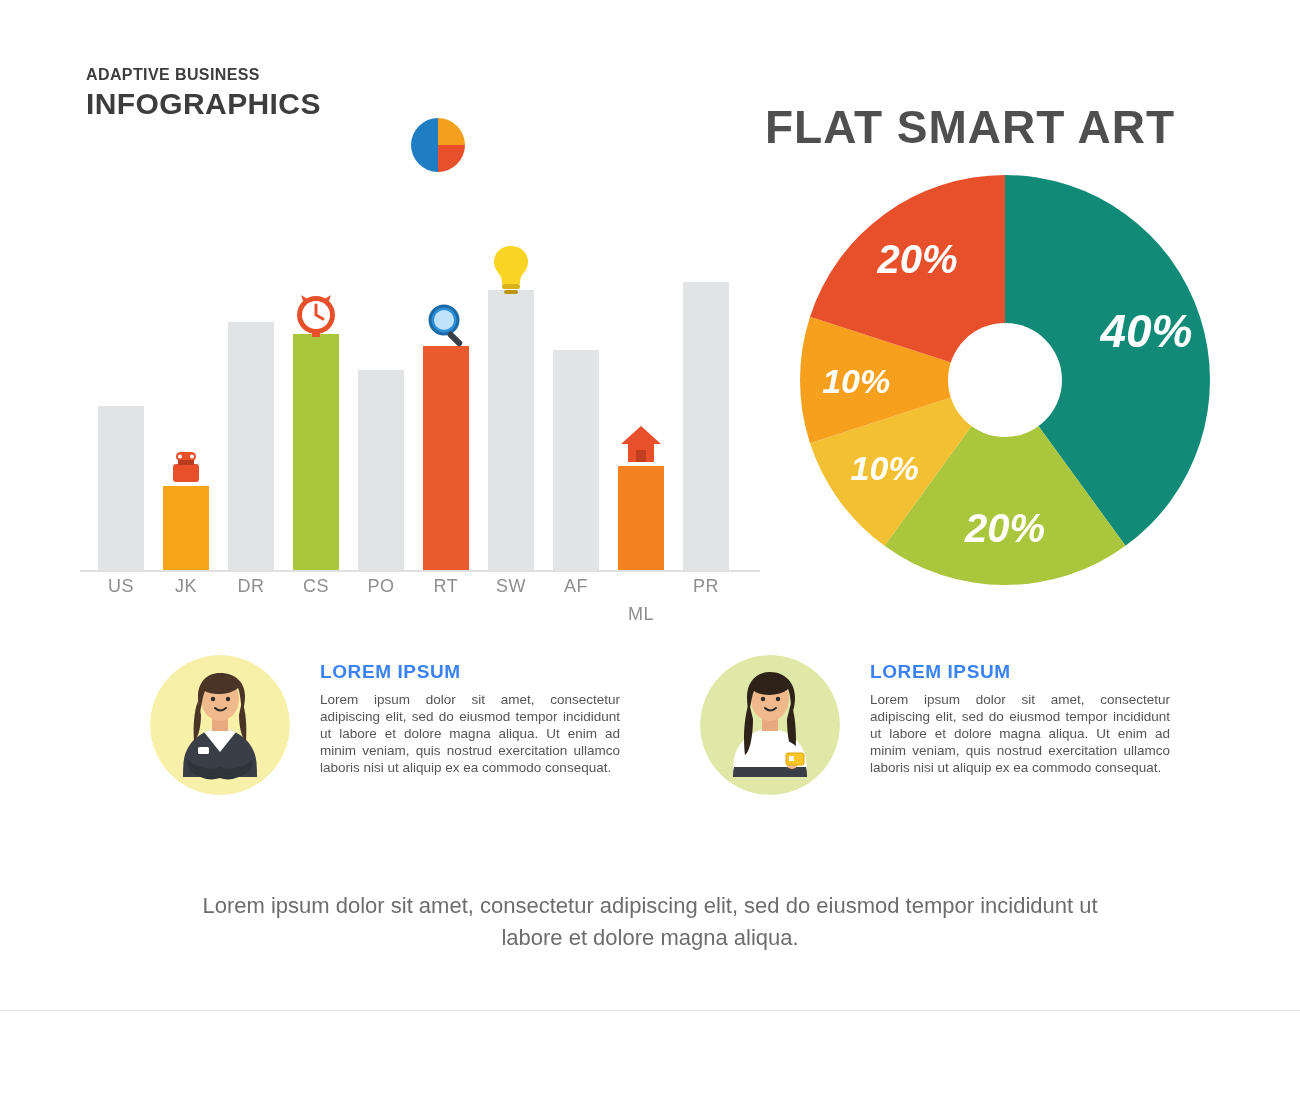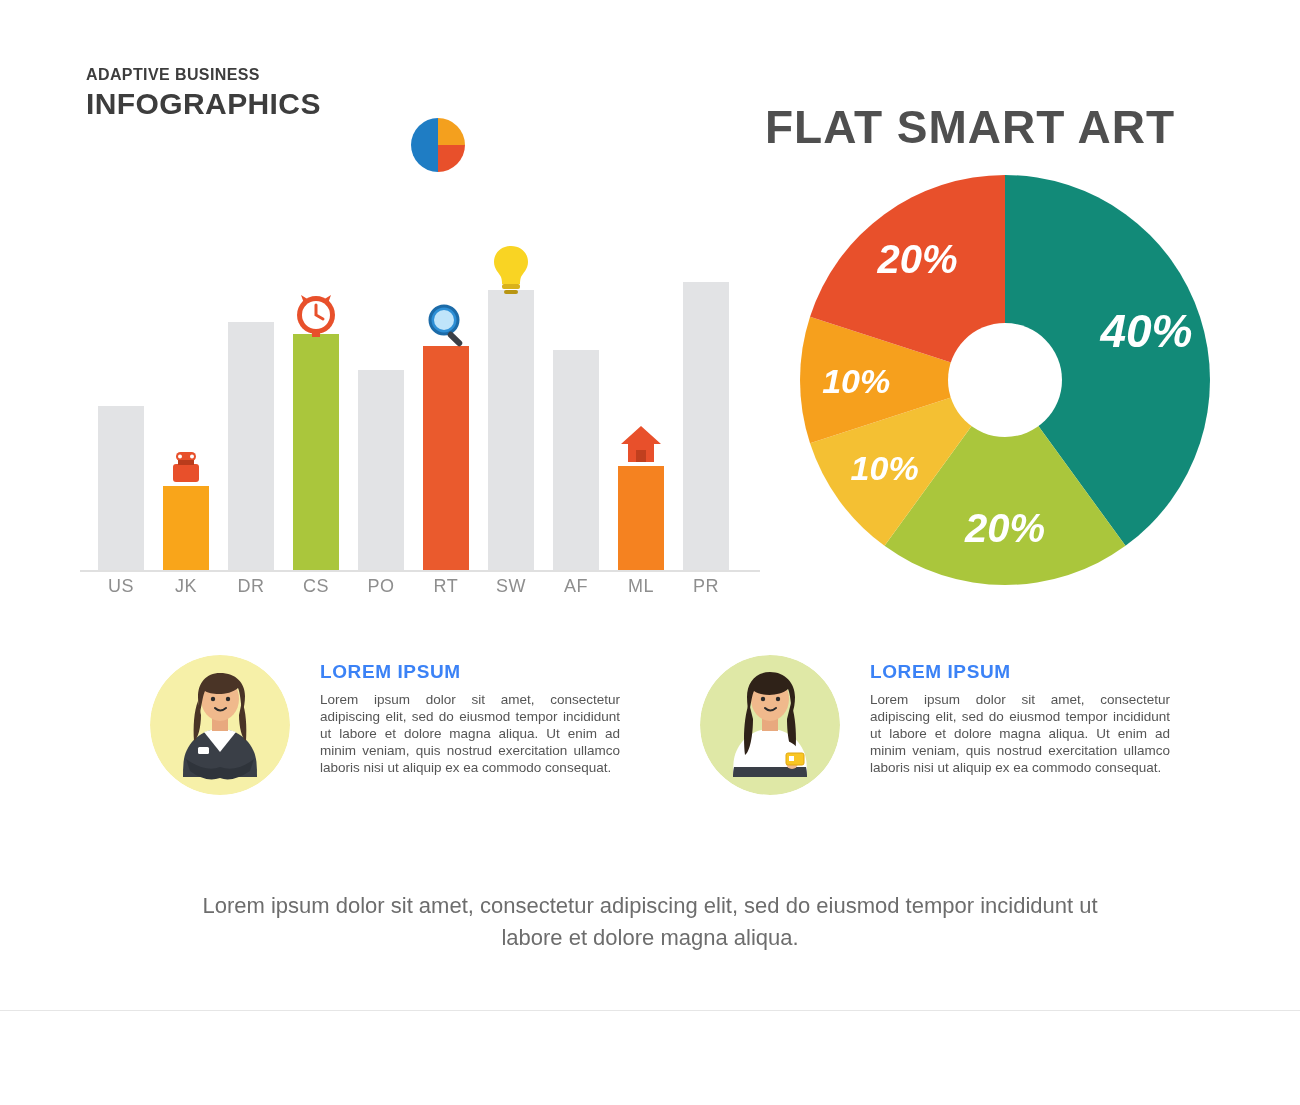--- a/index.html
+++ b/index.html
@@ -106,21 +106,21 @@
     <div class="axis"></div>
     <div class="ticks" id="ticks">
         <div class="tick" style="left: 18px;">US</div>
         <div class="tick" style="left: 83px;">JK</div>
         <div class="tick" style="left: 148px;">DR</div>
         <div class="tick" style="left: 213px;">CS</div>
         <div class="tick" style="left: 278px;">PO</div>
         <div class="tick" style="left: 343px;">RT</div>
         <div class="tick" style="left: 408px;">SW</div>
         <div class="tick" style="left: 473px;">AF</div>
-        <div class="tick" style="left: 538px;">ML</div>
+        <div class="tick" style="left: 538px; margin-top: 28px;">ML</div>
         <div class="tick" style="left: 603px;">PR</div>
       </div>
   </div>
 
   <div id="donut-wrap">
     <svg width="430" height="430" viewBox="0 0 430 430">
       <g id="donut-slices">
           <path d="M 215 215 L 215 10 A 205 205 0 0 1 335.495976719957 380.84848384686427 Z" fill="#128a78"></path>
           <path d="M 215 215 L 335.495976719957 380.84848384686427 A 205 205 0 0 1 94.50402328004303 380.84848384686427 Z" fill="#aac63c"></path>
           <path d="M 215 215 L 94.50402328004303 380.84848384686427 A 205 205 0 0 1 20.03341415949353 278.34848384686427 Z" fill="#f4c033"></path>

